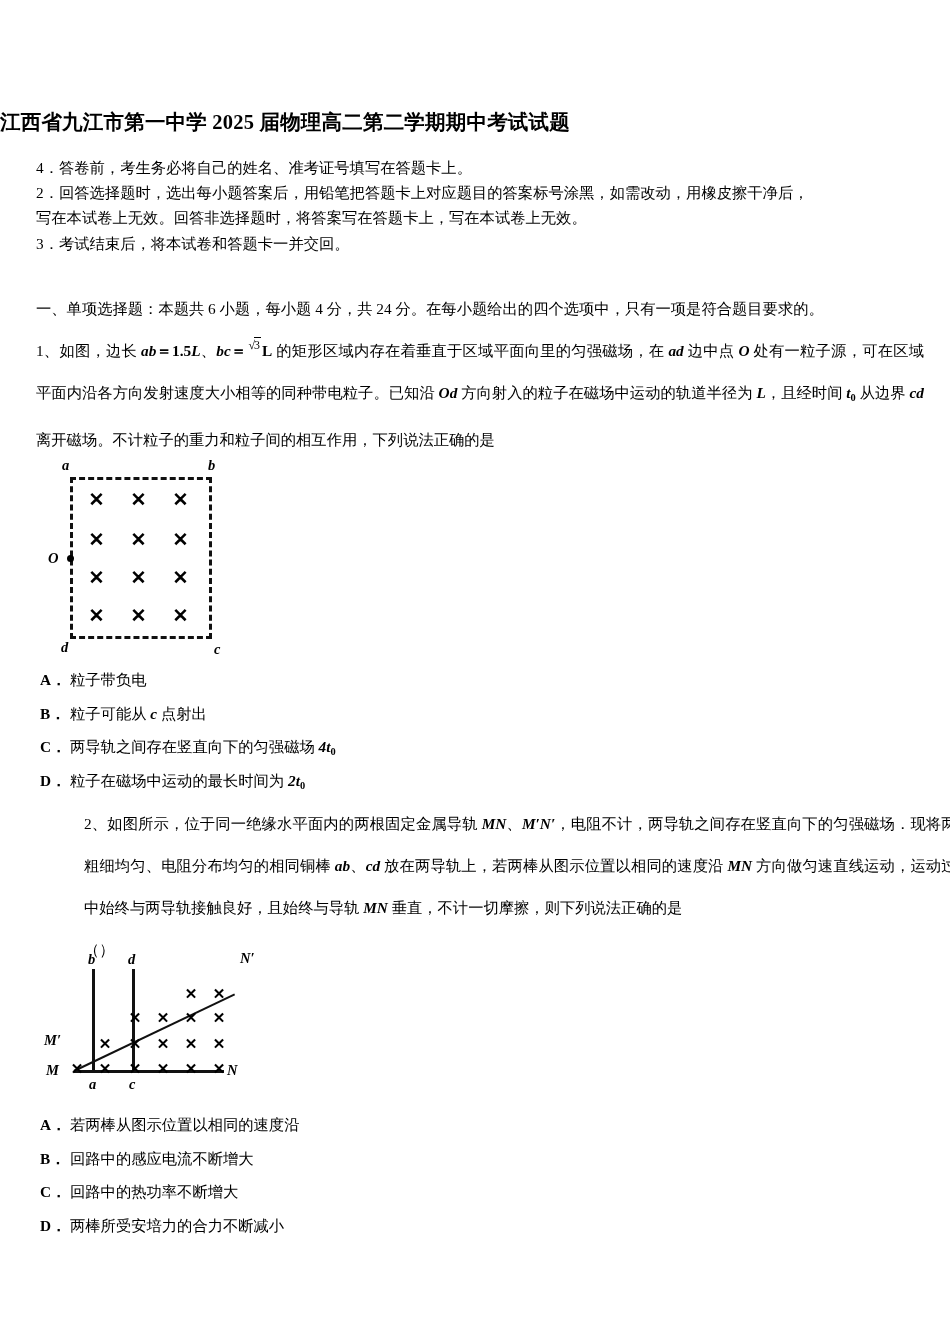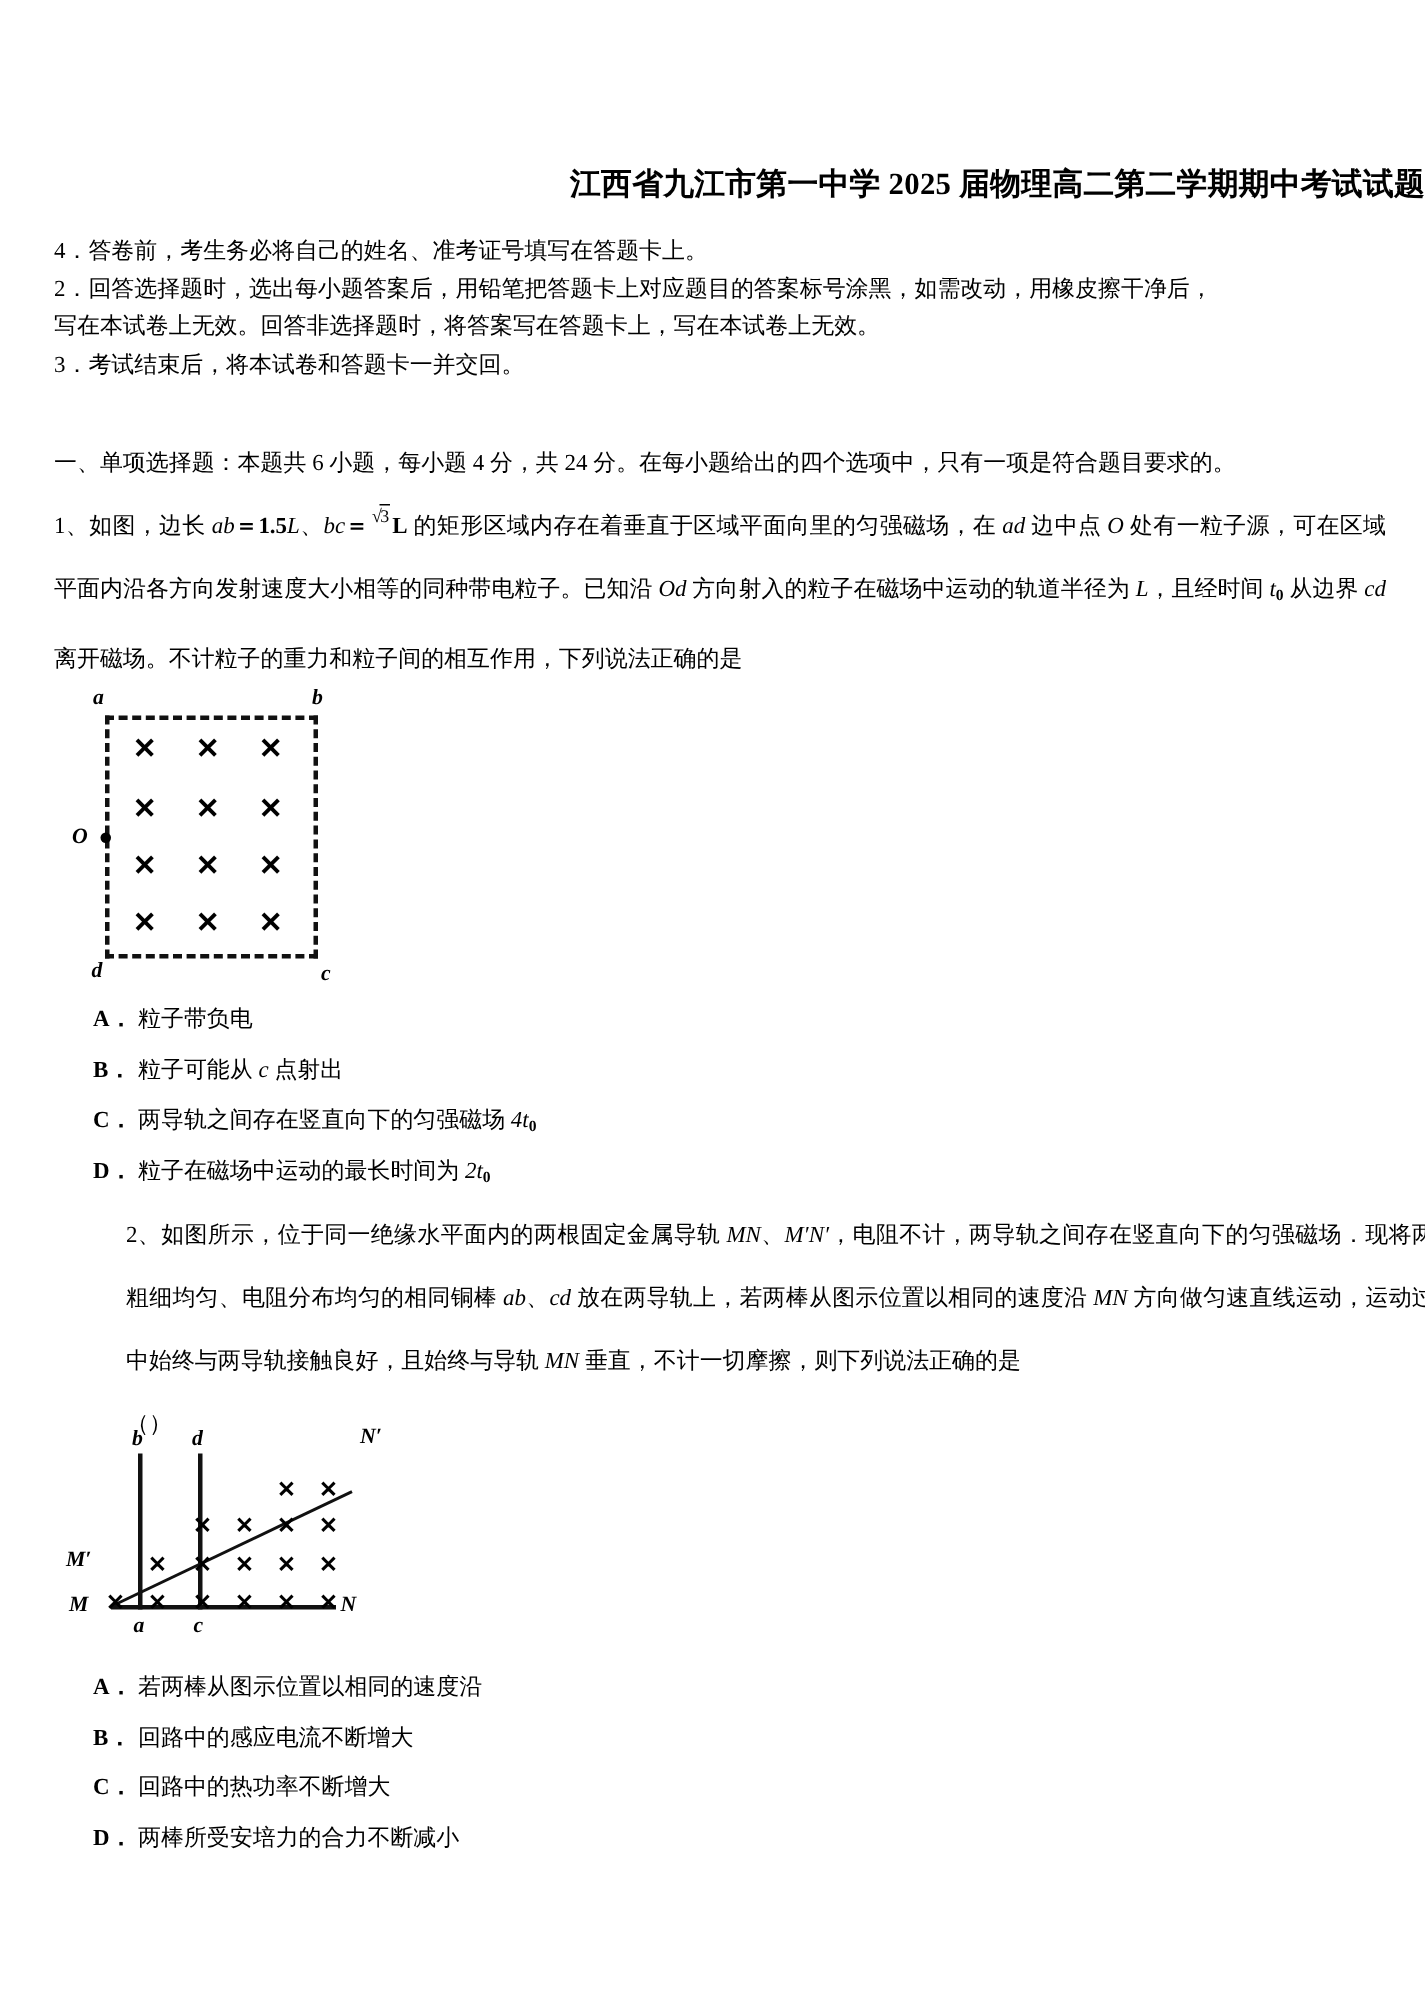--- a/index.html
+++ b/index.html
@@ -22,21 +22,21 @@
     height: 1344px;
     padding: 0;
   }
 
   
   .doc-title {
     position: absolute;
     left: 0;
     top: 108px;
     width: 950px;
-    text-align: right;
+    text-align: left;
     font-size: 20.5px;
     font-weight: bold;
     letter-spacing: 0.2px;
     white-space: nowrap;
   }
 
   
   .notice {
     position: absolute;
     left: 36px;
@@ -61,21 +61,21 @@
 
   
   .q-body {
     position: absolute;
     font-size: 15.3px;
     line-height: 42px;
     text-align: justify;
   }
   .q1-body { left: 36px; top: 330px; width: 888px; }
   .q2-body { left: 36px; top: 803px; width: 888px; margin-left: 48px; }
-  .bi { font-style: italic; font-weight: normal; }
+  .bi { font-style: italic; font-weight: bold; }
   sub { font-size: 0.68em; vertical-align: -0.28em; }
 
   .sqrt3 {
     display: inline-block;
     position: relative;
     vertical-align: 0.62em;
     font-size: 0.78em;
     padding-top: 1px;
     margin: 0 1px 0 2px;
     line-height: 1;
@@ -90,21 +90,20 @@
   
   .options {
     position: absolute;
     font-size: 15.3px;
   }
   .opt {
     position: relative;
     height: 33.5px;
     line-height: 33.5px;
     white-space: nowrap;
-    margin-left: 22px;
   }
   .opt-key {
     display: inline-block;
     width: 30px;
     font-weight: bold;
     font-style: normal;
   }
   .q1-options { left: 40px; top: 663px; width: 520px; }
   .q2-options { left: 40px; top: 1108px; width: 520px; }
 

